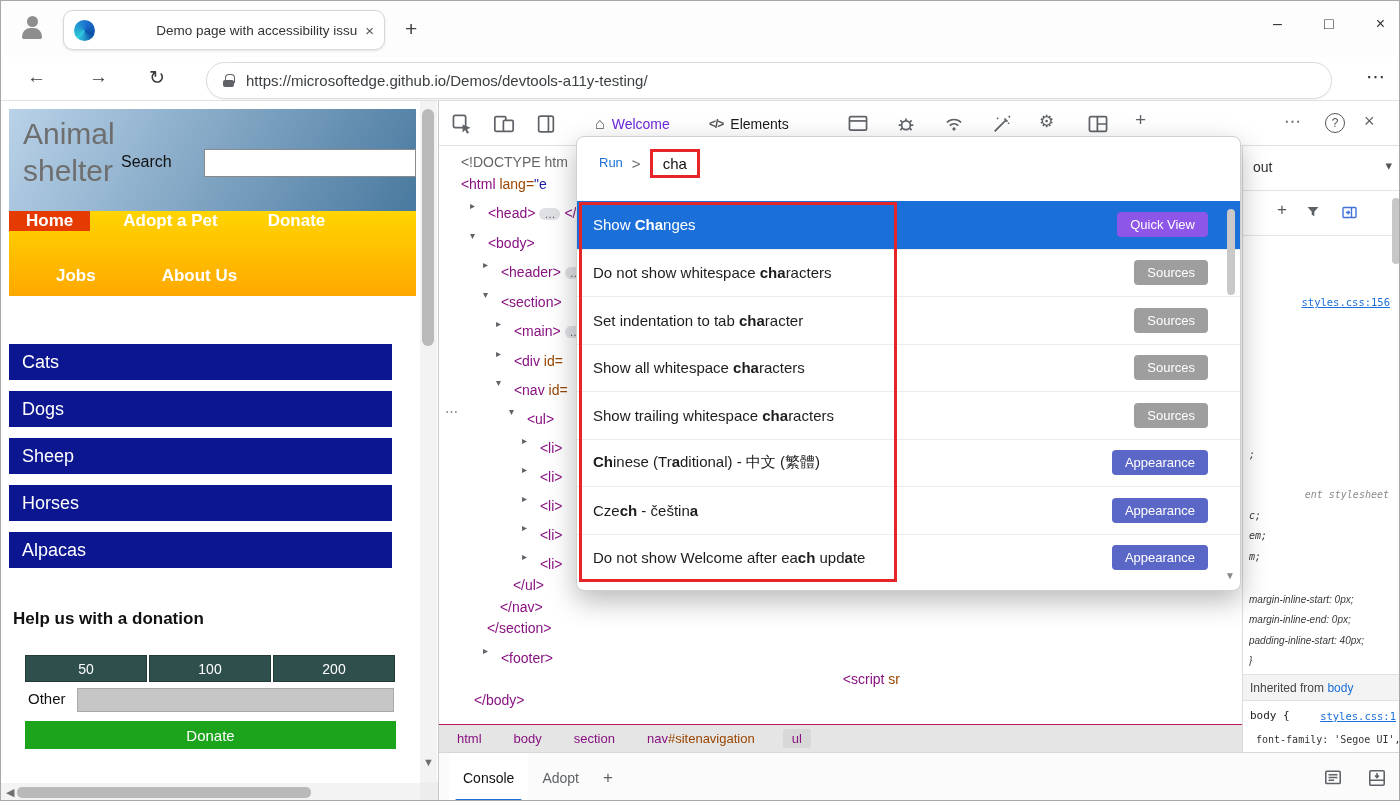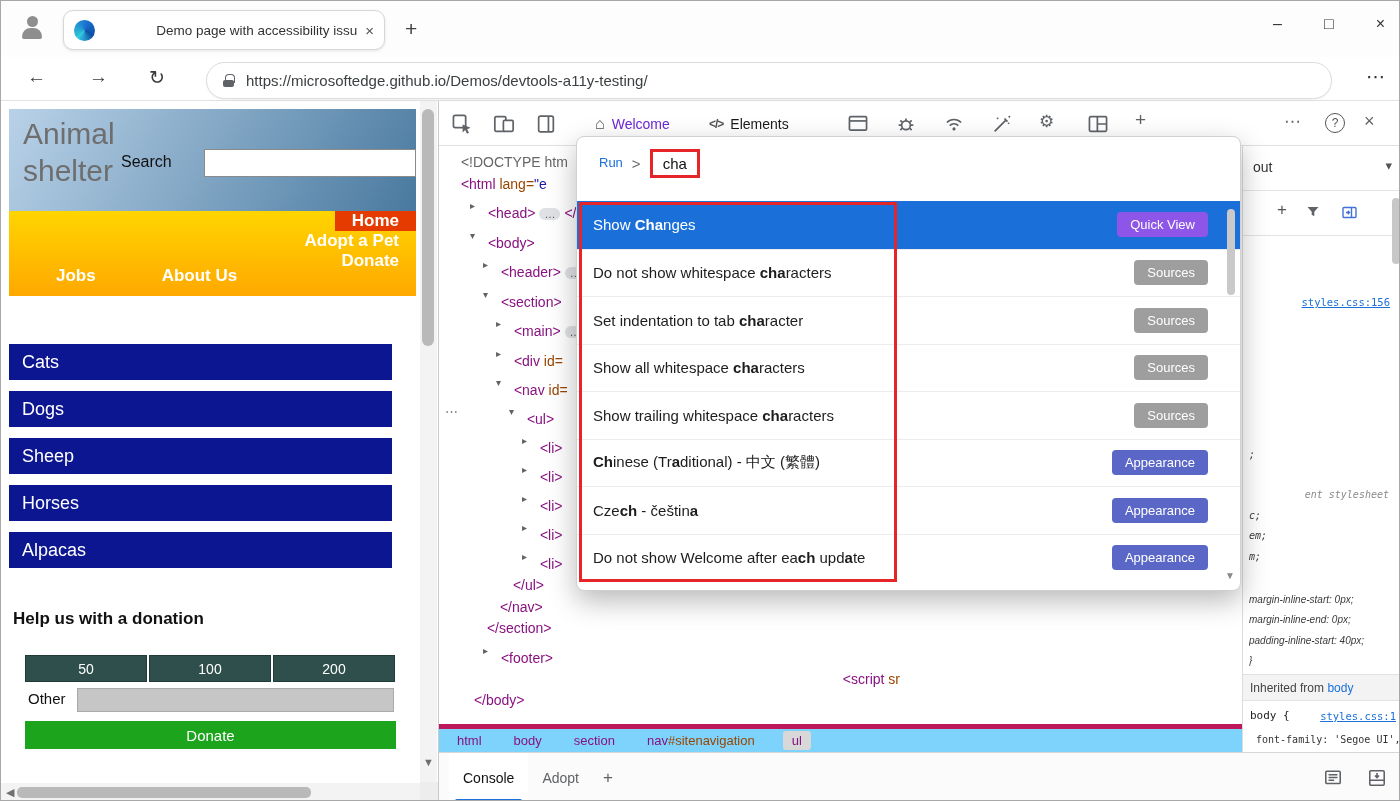--- a/index.html
+++ b/index.html
@@ -34,21 +34,21 @@
 
   
   .page{position:absolute;left:0;top:100px;width:437px;height:701px;background:#fff;overflow:hidden;}
   .site-header{position:absolute;left:8px;top:8px;width:407px;height:102px;
        background:linear-gradient(120deg,var(--header-blue-1),var(--header-blue-2));}
   .site-title{position:absolute;left:14px;top:6px;width:130px;font-size:30px;line-height:37px;color:#6e6e6e;}
   .search-label{position:absolute;left:112px;top:44px;font-size:16px;color:#111;}
   .search-input{position:absolute;left:195px;top:40px;width:212px;height:28px;background:#fff;border:1px solid #8a8a8a;}
   .site-nav{position:absolute;left:8px;top:110px;width:407px;height:85px;
        background:linear-gradient(var(--nav-top),var(--nav-bottom));}
-  .nav-row1{display:flex;height:44px;align-items:flex-end;flex-direction:column;}
+  .nav-row1{display:flex;height:44px;align-items:flex-start;gap:16px;}
   .nav-row2{display:flex;height:41px;align-items:center;gap:32px;padding-left:30px;}
   .nav-item{display:flex;align-items:center;padding:0 17px;color:#fff;font-weight:bold;font-size:17px;cursor:pointer;white-space:nowrap;}
   .nav-item.home{background:var(--home-red);}
   .cat-list{position:absolute;left:8px;top:243px;width:383px;}
   .cat-btn{width:383px;height:36px;margin-bottom:11px;background:var(--navy);color:#fff;font-size:18px;
        display:flex;align-items:center;padding-left:13px;cursor:pointer;}
   .donation-h{position:absolute;left:12px;top:508px;font-size:17px;font-weight:bold;color:#111;}
   .amounts{position:absolute;left:24px;top:554px;display:flex;gap:2px;}
   .amount-btn{width:122px;height:27px;background:var(--teal);color:#fff;font-size:14px;
        display:flex;align-items:center;justify-content:center;cursor:pointer;border:1px solid #223b39;}
@@ -86,21 +86,21 @@
   .dom-arrow.has{width:14px;}
   .dom-line .seg-wrap.sp{margin-left:14px;}
   .tk-tag{color:var(--tag);}
   .tk-attr{color:var(--attr);}
   .tk-val{color:var(--val);}
   .tk-doctype{color:#666;}
   .tk-dots{background:#dfe1e5;border-radius:7px;color:#555;padding:0 5px;font-size:11px;margin:0 4px;}
   .gutter-dots{display:none;position:absolute;left:6px;top:0;color:#5f6368;font-size:13px;letter-spacing:1px;}
   .gutter-dots.show{display:block;}
 
-  .bc-bar{position:absolute;left:0;top:623px;width:803px;height:28px;border-top:5px solid #be185d;background:#7dd3fc;
+  .bc-bar{position:absolute;left:0;top:623px;width:803px;height:28px;border-top:1px solid #be185d;background:#e5e5e5;
        display:flex;align-items:center;gap:24px;padding-left:14px;font-size:13px;}
   .bc-item{cursor:pointer;white-space:nowrap;padding:2px 4px;border-radius:3px;}
   .bc-item.selected{background:#d8d8d8;padding:2px 9px;}
 
   .styles-pane{position:absolute;left:803px;top:45px;width:160px;height:606px;border-left:1px solid #dcdcdc;background:#fff;}
   .sp-tabrow{position:absolute;left:0;top:0;width:100%;height:45px;border-bottom:1px solid #e4e4e4;}
   .sp-tabfrag{position:absolute;left:10px;top:13px;font-size:14px;color:#333;}
   .sp-chevron{position:absolute;right:10px;top:12px;font-size:13px;color:#555;cursor:pointer;}
   .sp-iconrow{position:absolute;left:0;top:45px;width:100%;height:45px;border-bottom:1px solid #e4e4e4;}
   .sp-plus{position:absolute;left:34px;top:9px;font-size:17px;color:#555;cursor:pointer;}

